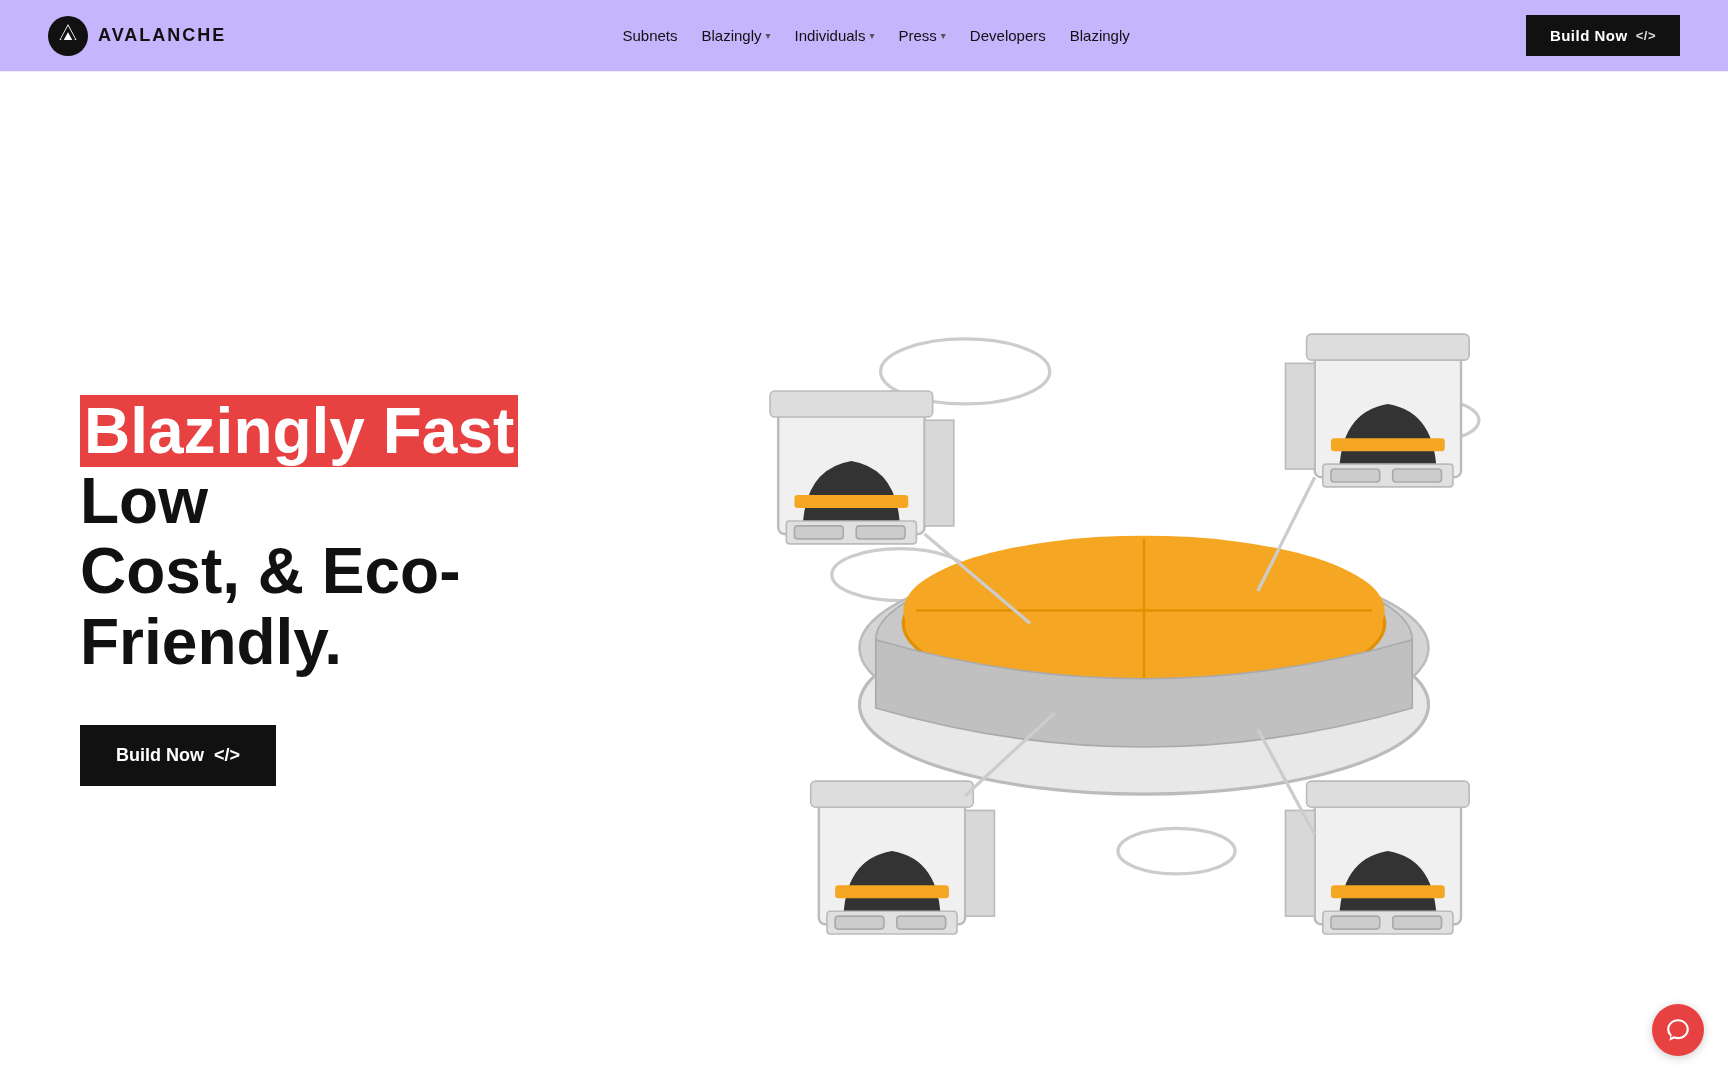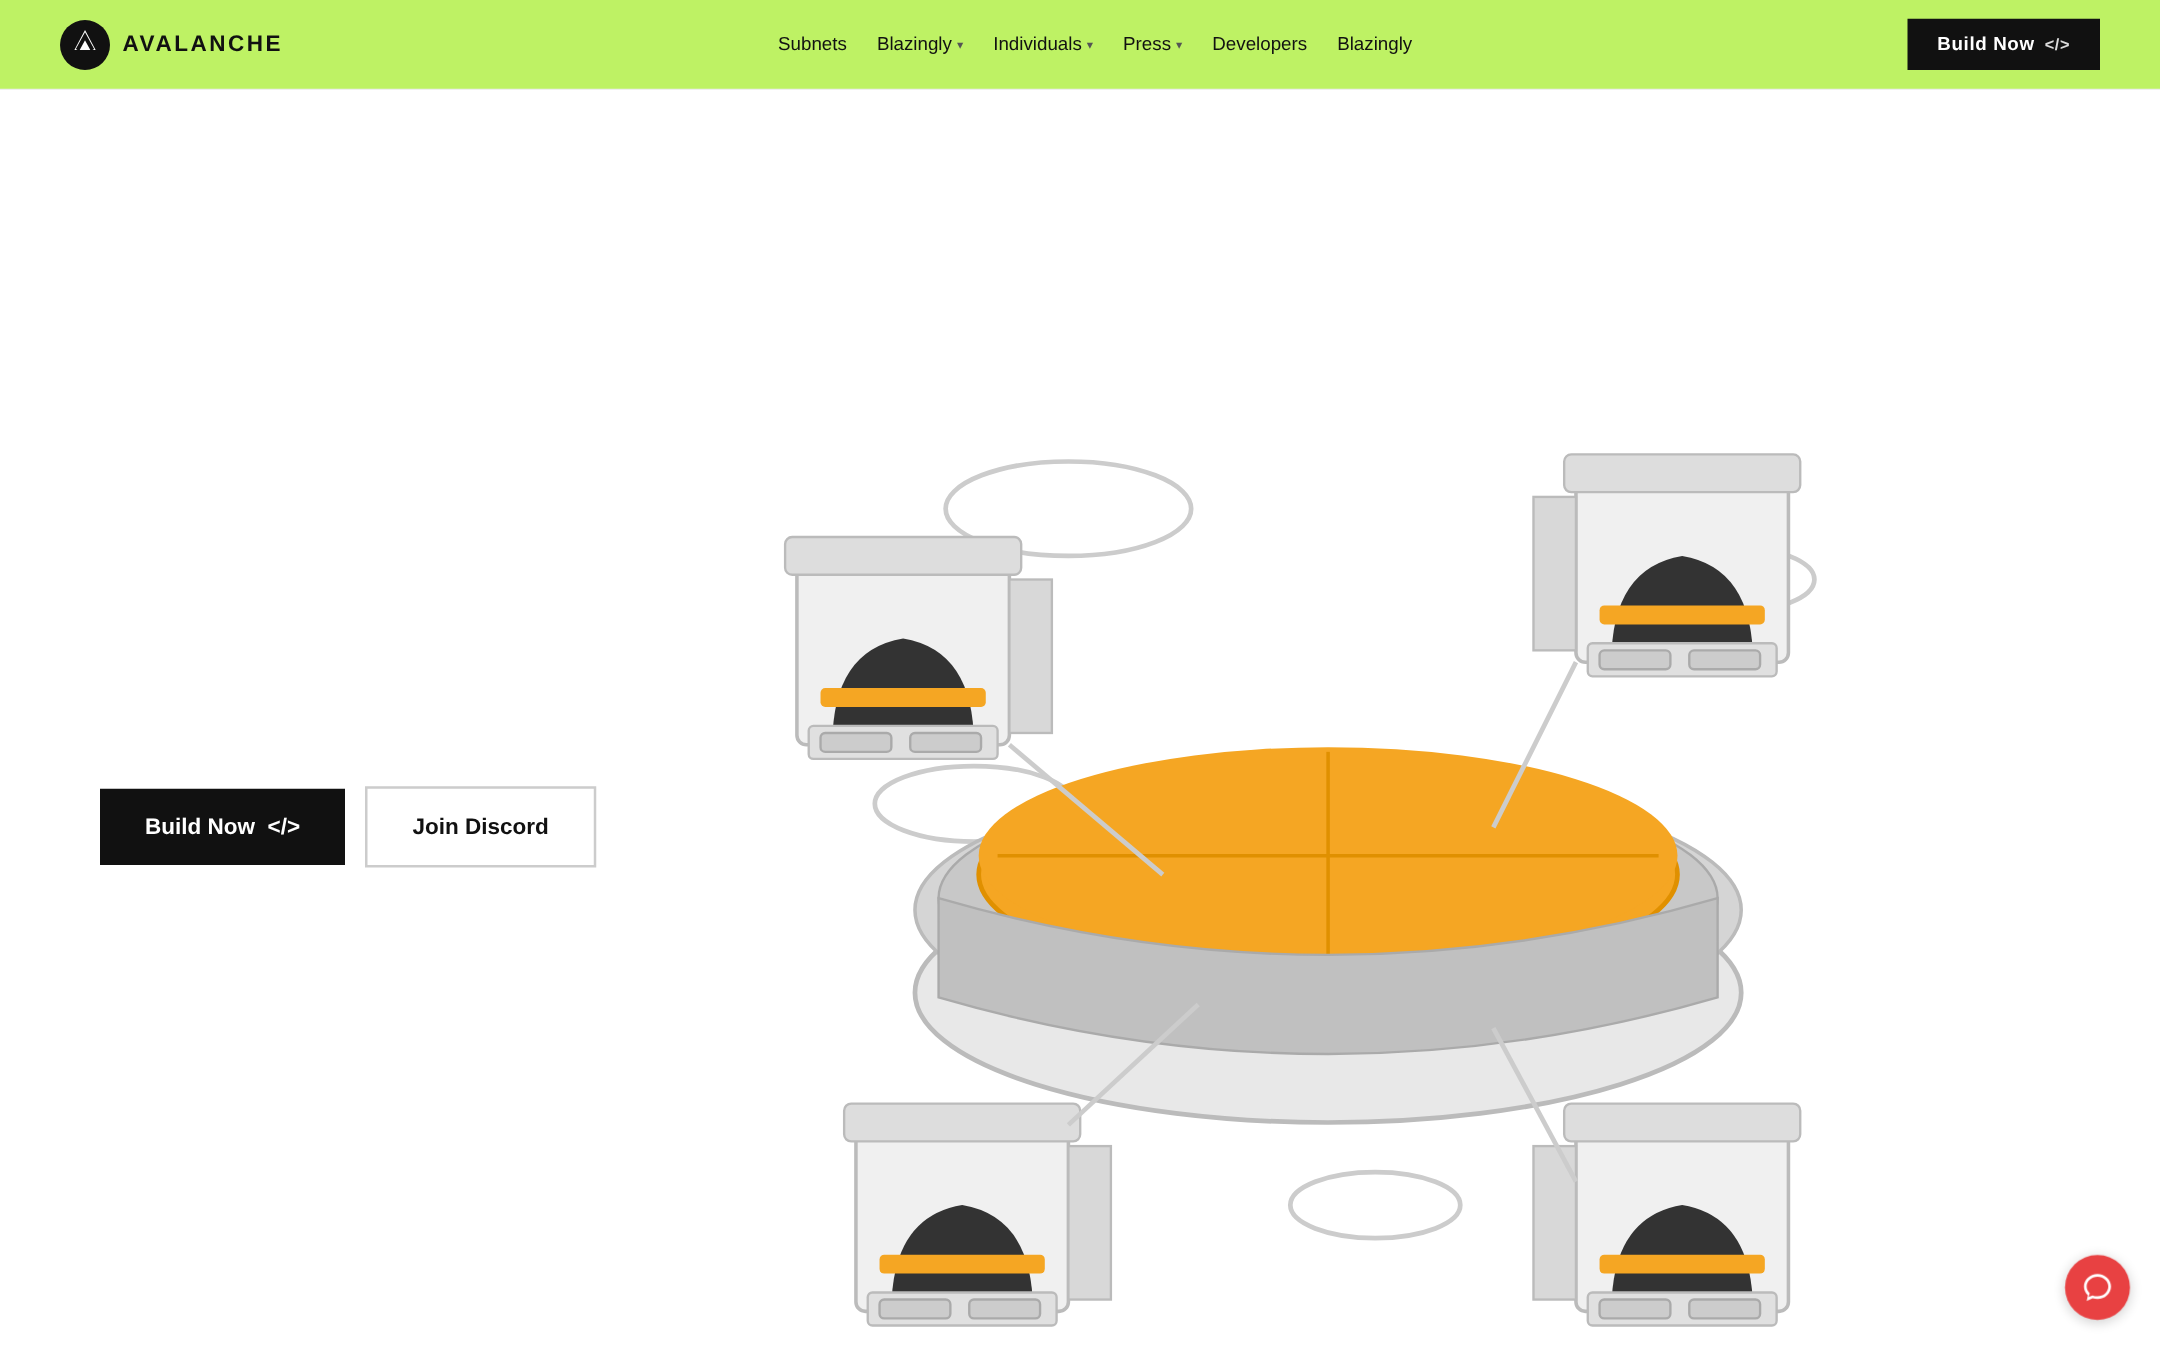--- a/index.html
+++ b/index.html
@@ -5,21 +5,21 @@
     *, *::before, *::after { box-sizing: border-box; margin: 0; padding: 0; }
     body { font-family: 'Arial', sans-serif; background: #fff; overflow-x: hidden; }
 
     
     .navbar {
       display: flex;
       align-items: center;
       justify-content: space-between;
       padding: 0 48px;
       height: 72px;
-      background: #bef264;
+      background: #c4b5fd;
       border-bottom: 1px solid #eee;
       position: sticky;
       top: 0;
       z-index: 100;
     }
     .nav-logo {
       display: flex;
       align-items: center;
       gap: 10px;
       text-decoration: none;
@@ -221,27 +221,27 @@
 
   <button class="nav-build-btn">
     <span>Build Now</span>
     <span class="code-icon">&lt;/&gt;</span>
   </button>
 </nav>
 
 <div class="hero-section-wrapper">
   <section class="hero">
     <div class="hero-left">
+      <h1 class="hero-title">
+        <span class="highlight">Blazingly Fast</span><span> Low<br>Cost, &amp; Eco-Friendly.</span>
+      </h1>
       <div class="hero-buttons">
         <button class="btn-build-now">
           <span>Build Now</span>
           <span>&lt;/&gt;</span>
-        </button>
-        <button class="btn-join-discord">
-          <span>Join Discord</span>
         </button>
       </div>
     </div>
 
     <div class="hero-right">
 
       <svg class="hero-svg" viewBox="0 0 620 540" xmlns="http://www.w3.org/2000/svg">
 
         <ellipse cx="200" cy="135" rx="52" ry="20" fill="none" stroke="#ccc" stroke-width="2"></ellipse>
         <ellipse cx="160" cy="260" rx="42" ry="16" fill="none" stroke="#ccc" stroke-width="2"></ellipse>

